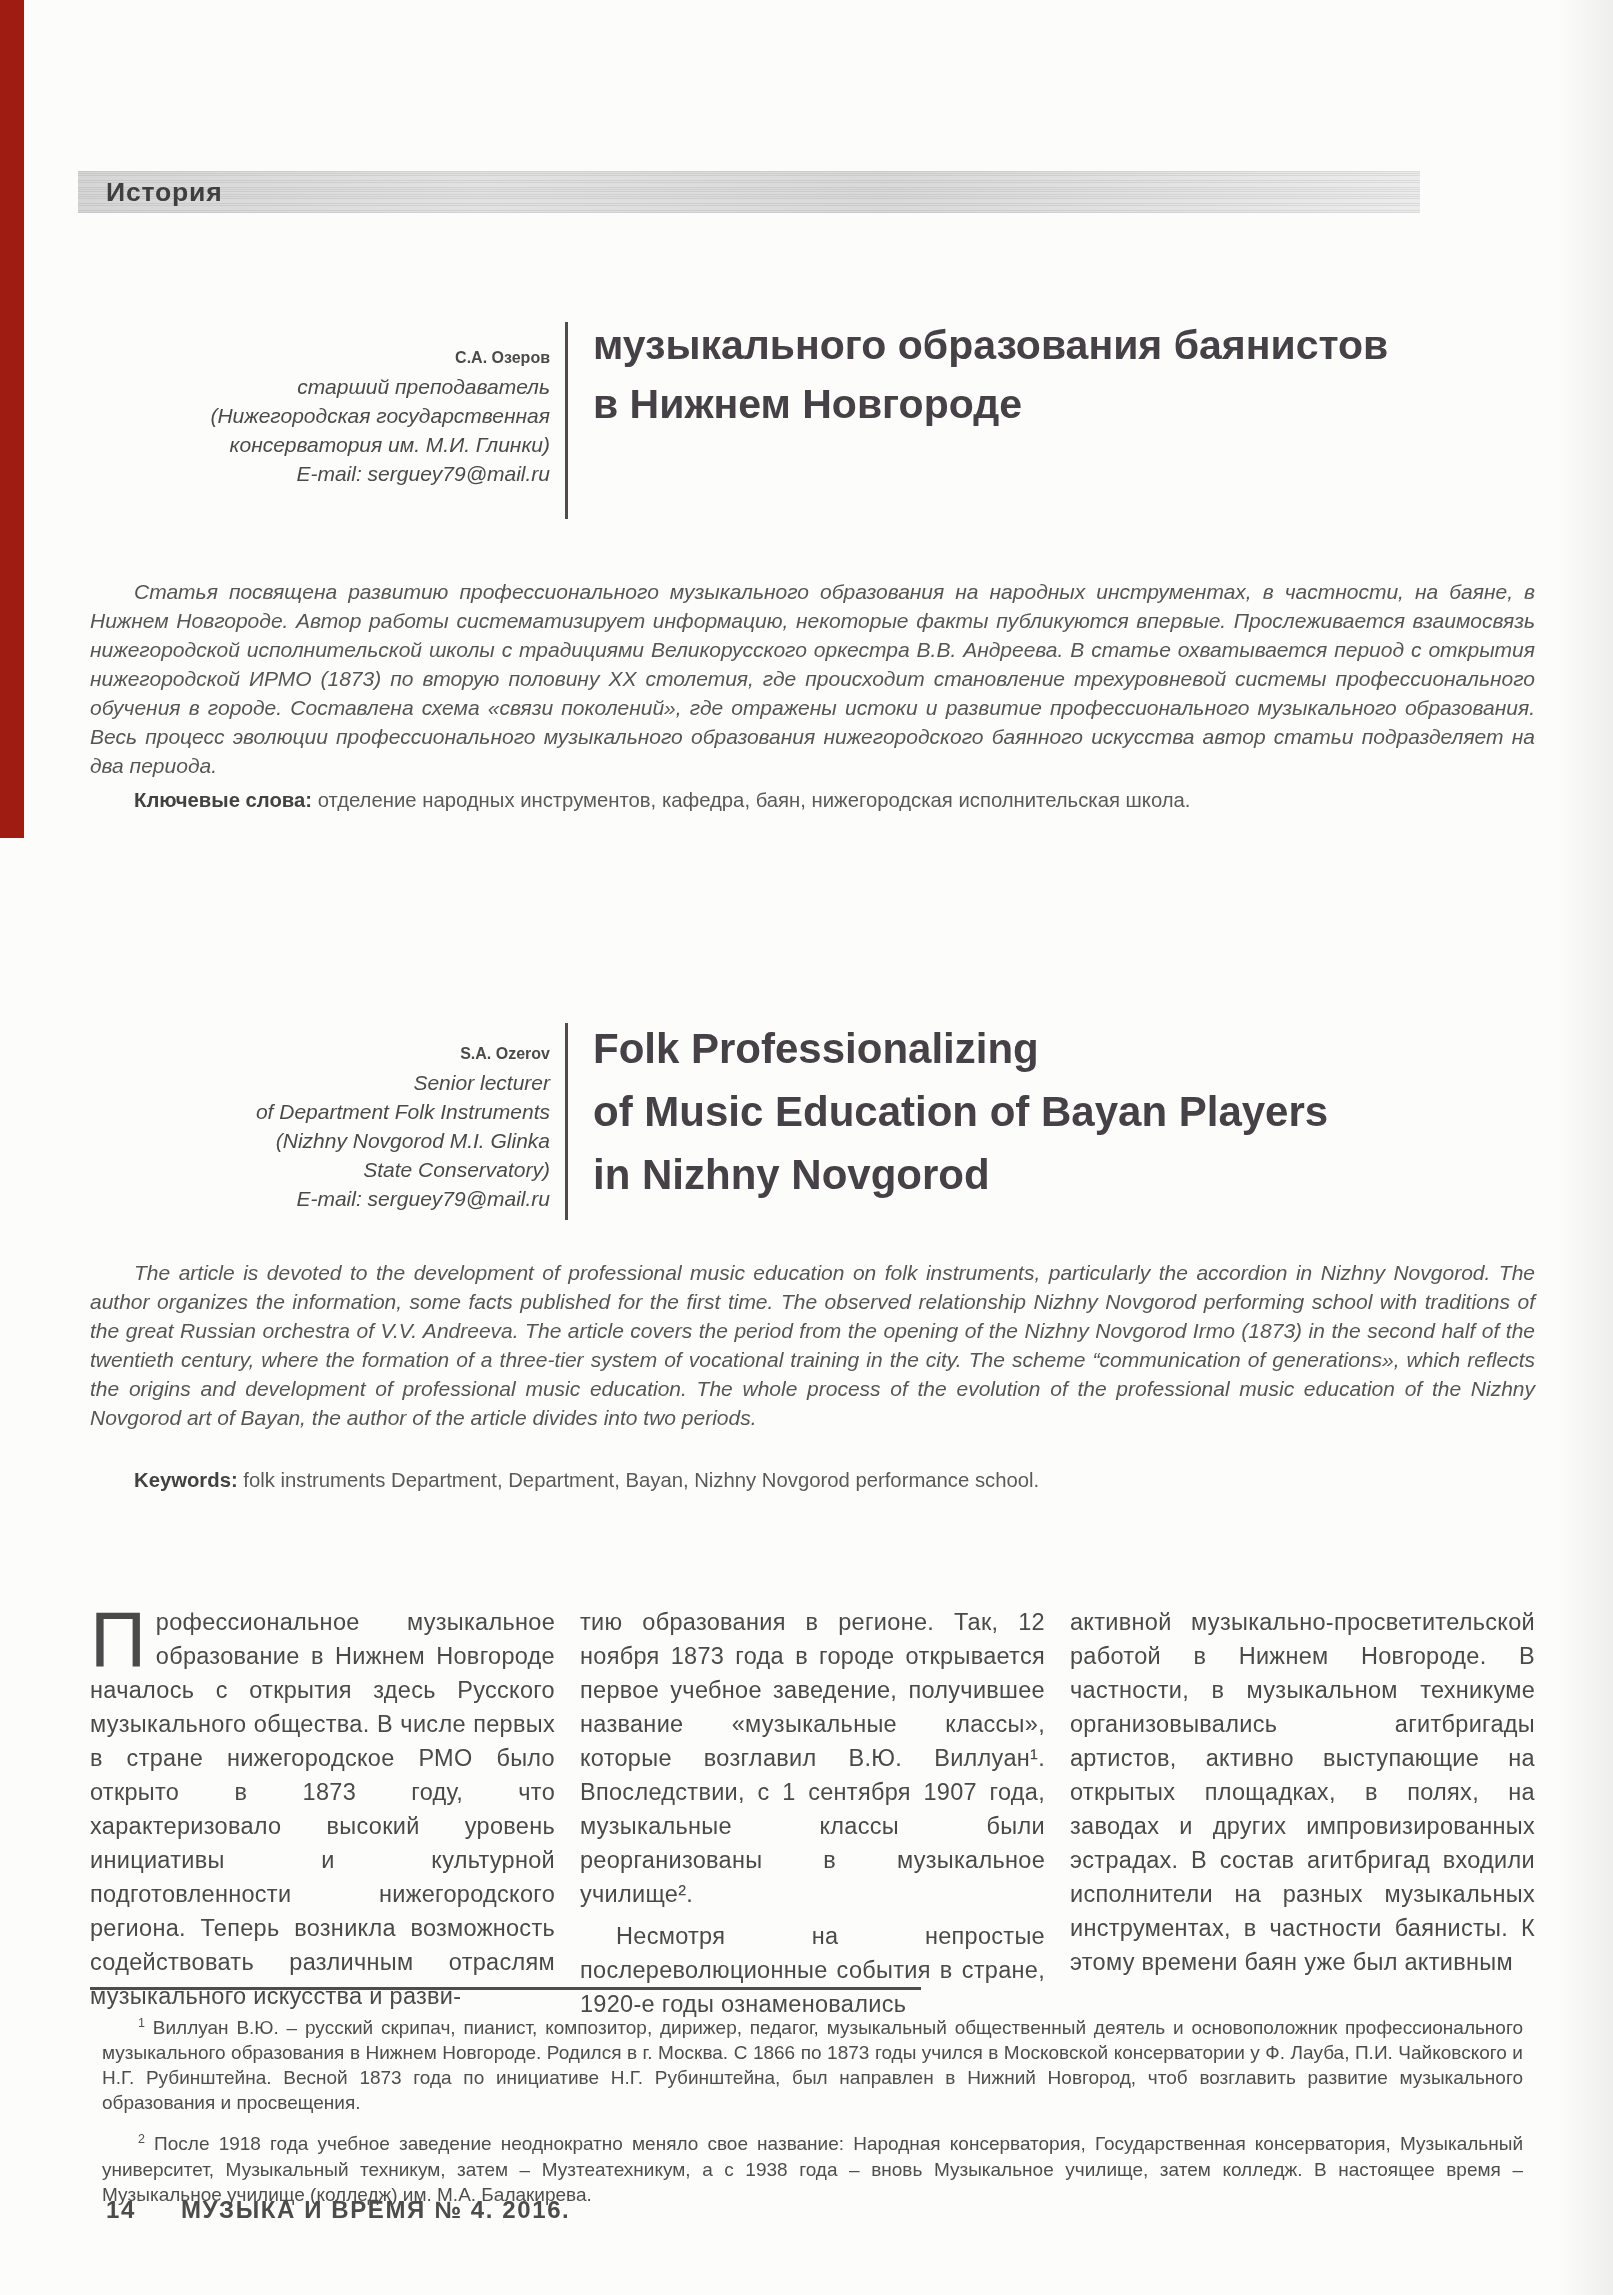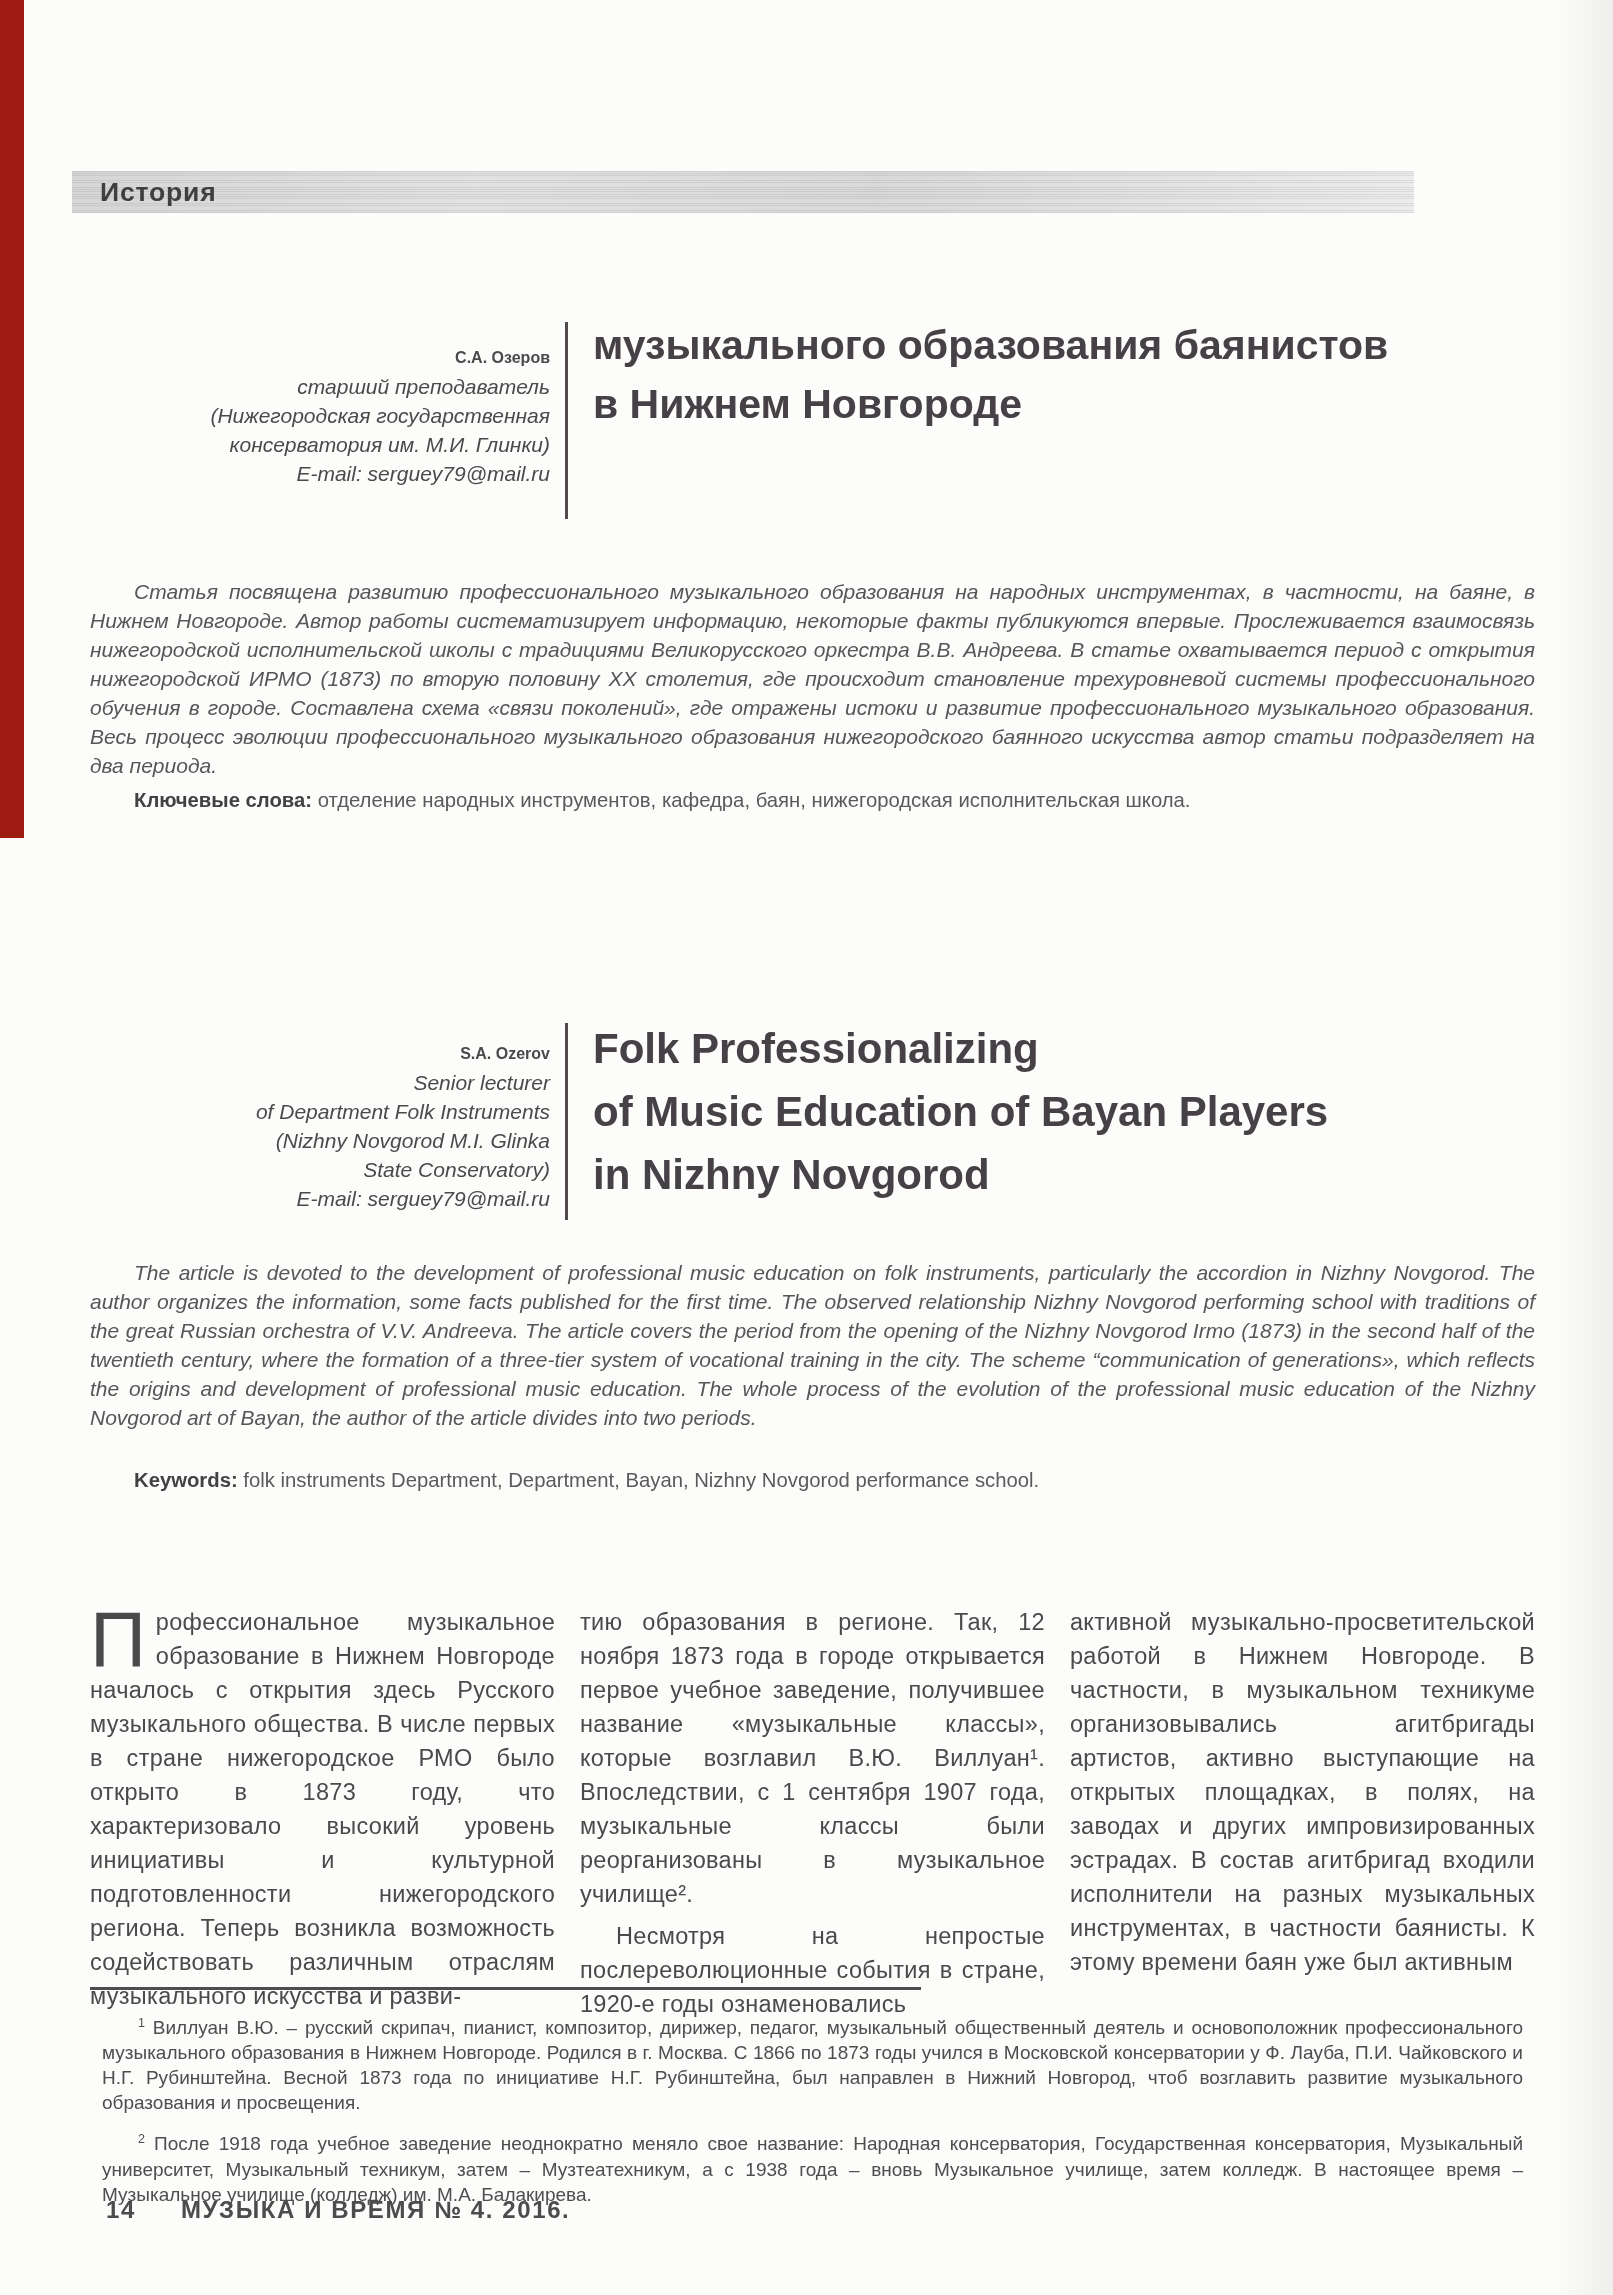--- a/index.html
+++ b/index.html
@@ -12,21 +12,21 @@
     font-family:"Liberation Sans", sans-serif;
     color:#474747;
   }
   
   .edge-strip { position:absolute; left:0; top:0; width:23.5px; height:838px; background:#9e1c12; }
   .right-shade { position:absolute; right:0; top:0; width:55px; height:100%;
     background:linear-gradient(90deg, rgba(0,0,0,0), rgba(0,0,0,0.055)); }
 
   
   .band {
-    position:absolute; left:72px; top:171px; width:1342px; height:42px;
+    position:absolute; left:78px; top:171px; width:1342px; height:42px;
     background:
       repeating-linear-gradient(0deg, rgba(110,110,110,0.14) 0 0.8px, rgba(255,255,255,0) 0.8px 2.3px),
       linear-gradient(90deg,#d6d6d6 0%, #e2e2e2 30%, #d9d9d9 60%, #ececec 100%);
   }
   .band-label {
     position:absolute; left:28px; top:5.5px;
     font-size:26.6px; font-weight:bold; color:#3f3f3f; letter-spacing:0.8px;
   }
 
   

